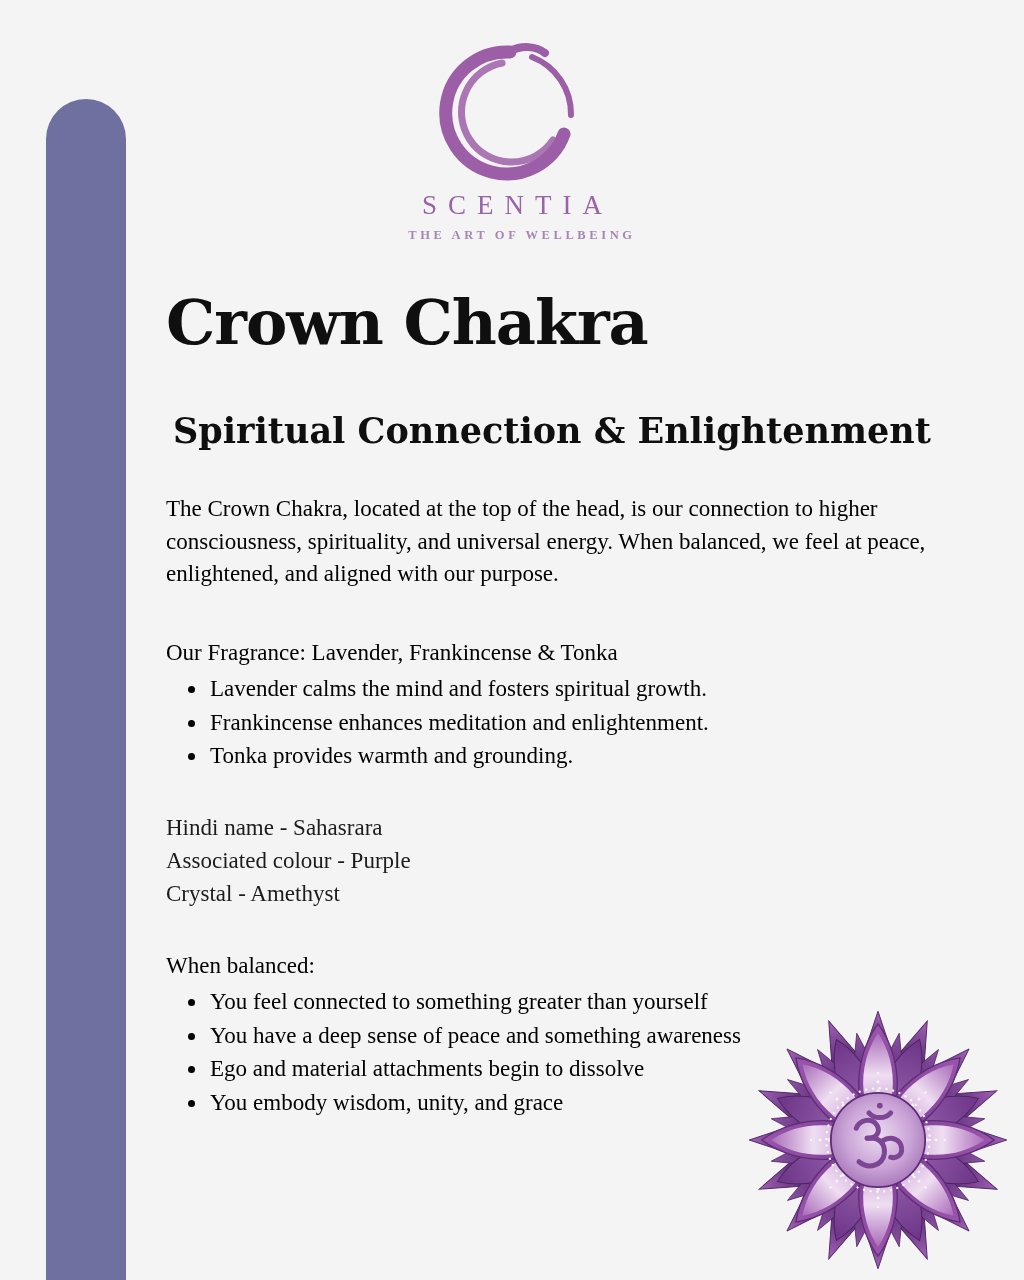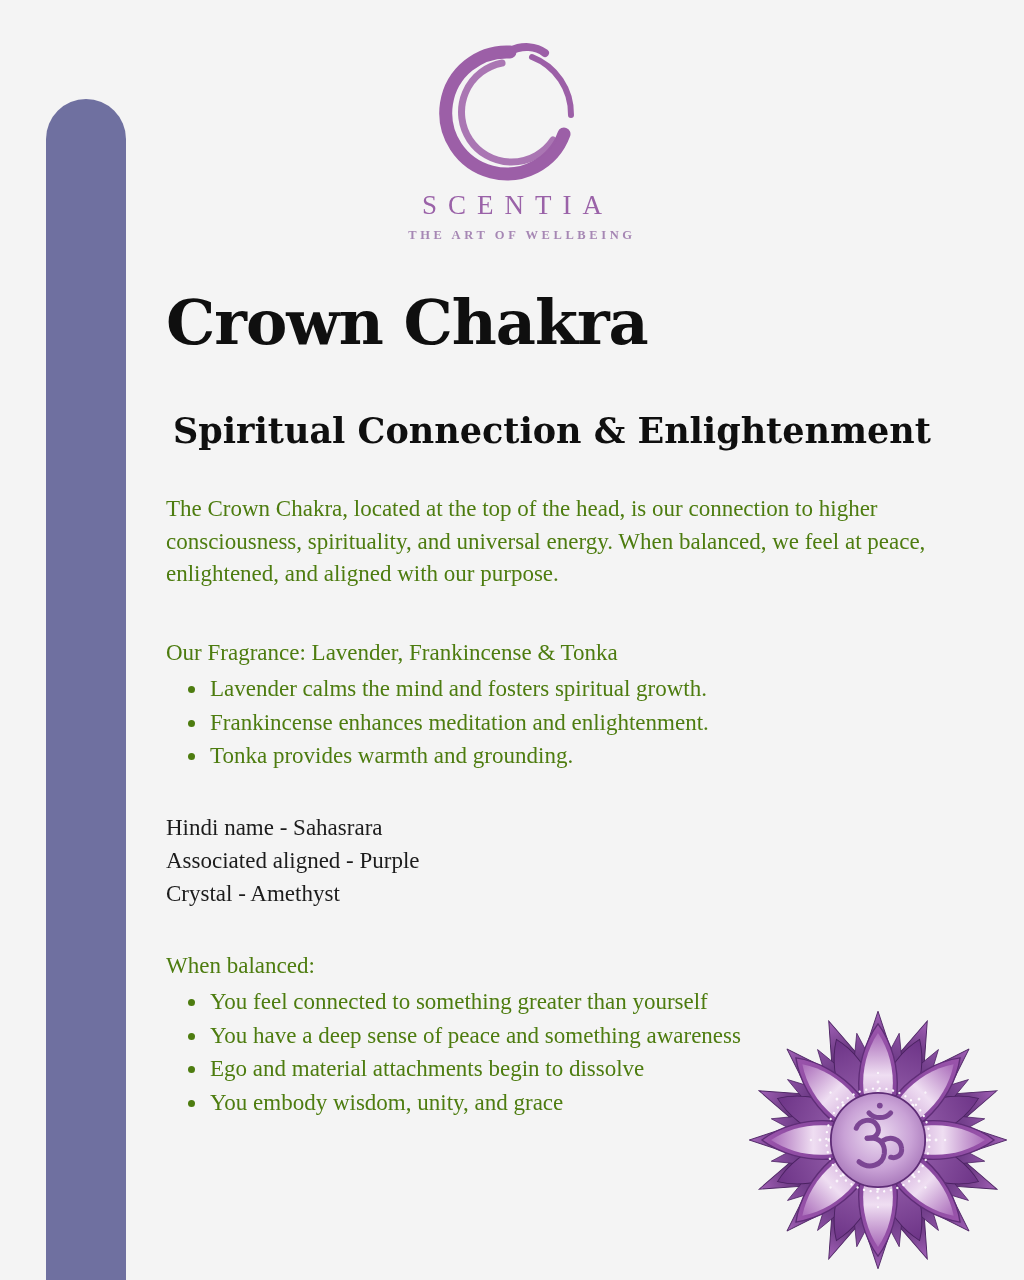--- a/index.html
+++ b/index.html
@@ -66,21 +66,21 @@
     font-family: "DejaVu Serif", serif;
     font-weight: bold;
     font-size: 35px;
     line-height: 1.15;
     color: #0f0f0f;
     margin: 56px 0 0 7px;
   }
   .body-text, .list li {
     font-size: 23px;
     line-height: 32.5px;
-    color: #4d7c0f;
+    color: #000000;
   }
   .intro { margin: 42px 0 0 0; }
   .section-heading { margin: 46px 0 0 0; }
   .list {
     margin: 4px 0 0 0;
     padding-left: 42px;
   }
   .list li { padding-left: 2px; margin-bottom: 1px; }
   .details { margin: 38px 0 0 0; }
   .details div { font-size: 23px; line-height: 33px; }
@@ -119,21 +119,21 @@
 
     <p class="body-text section-heading">Our Fragrance: Lavender, Frankincense &amp; Tonka</p>
     <ul class="list">
       <li>Lavender calms the mind and fosters spiritual growth.</li>
       <li>Frankincense enhances meditation and enlightenment.</li>
       <li>Tonka provides warmth and grounding.</li>
     </ul>
 
     <div class="details">
       <div>Hindi name - Sahasrara</div>
-      <div>Associated aligned - Purple</div>
+      <div>Associated colour - Purple</div>
       <div>Crystal - Amethyst</div>
     </div>
 
     <p class="body-text balanced-heading">When balanced:</p>
     <ul class="list">
       <li>You feel connected to something greater than yourself</li>
       <li>You have a deep sense of peace and something awareness</li>
       <li>Ego and material attachments begin to dissolve</li>
       <li>You embody wisdom, unity, and grace</li>
     </ul>

